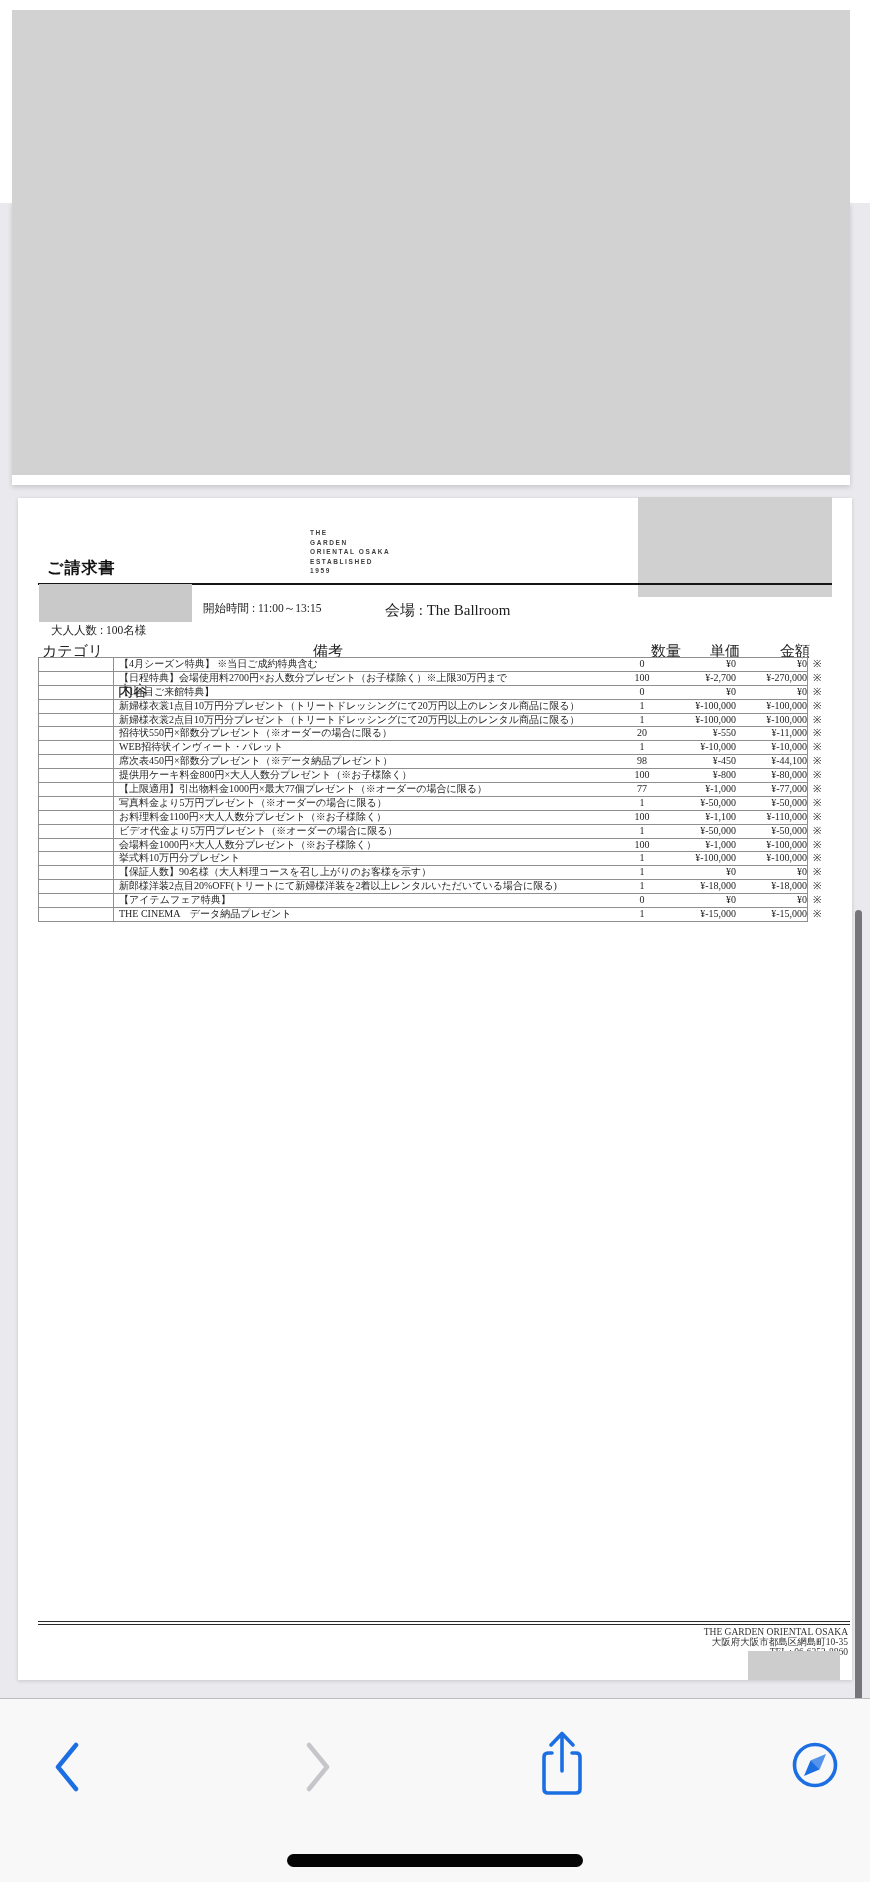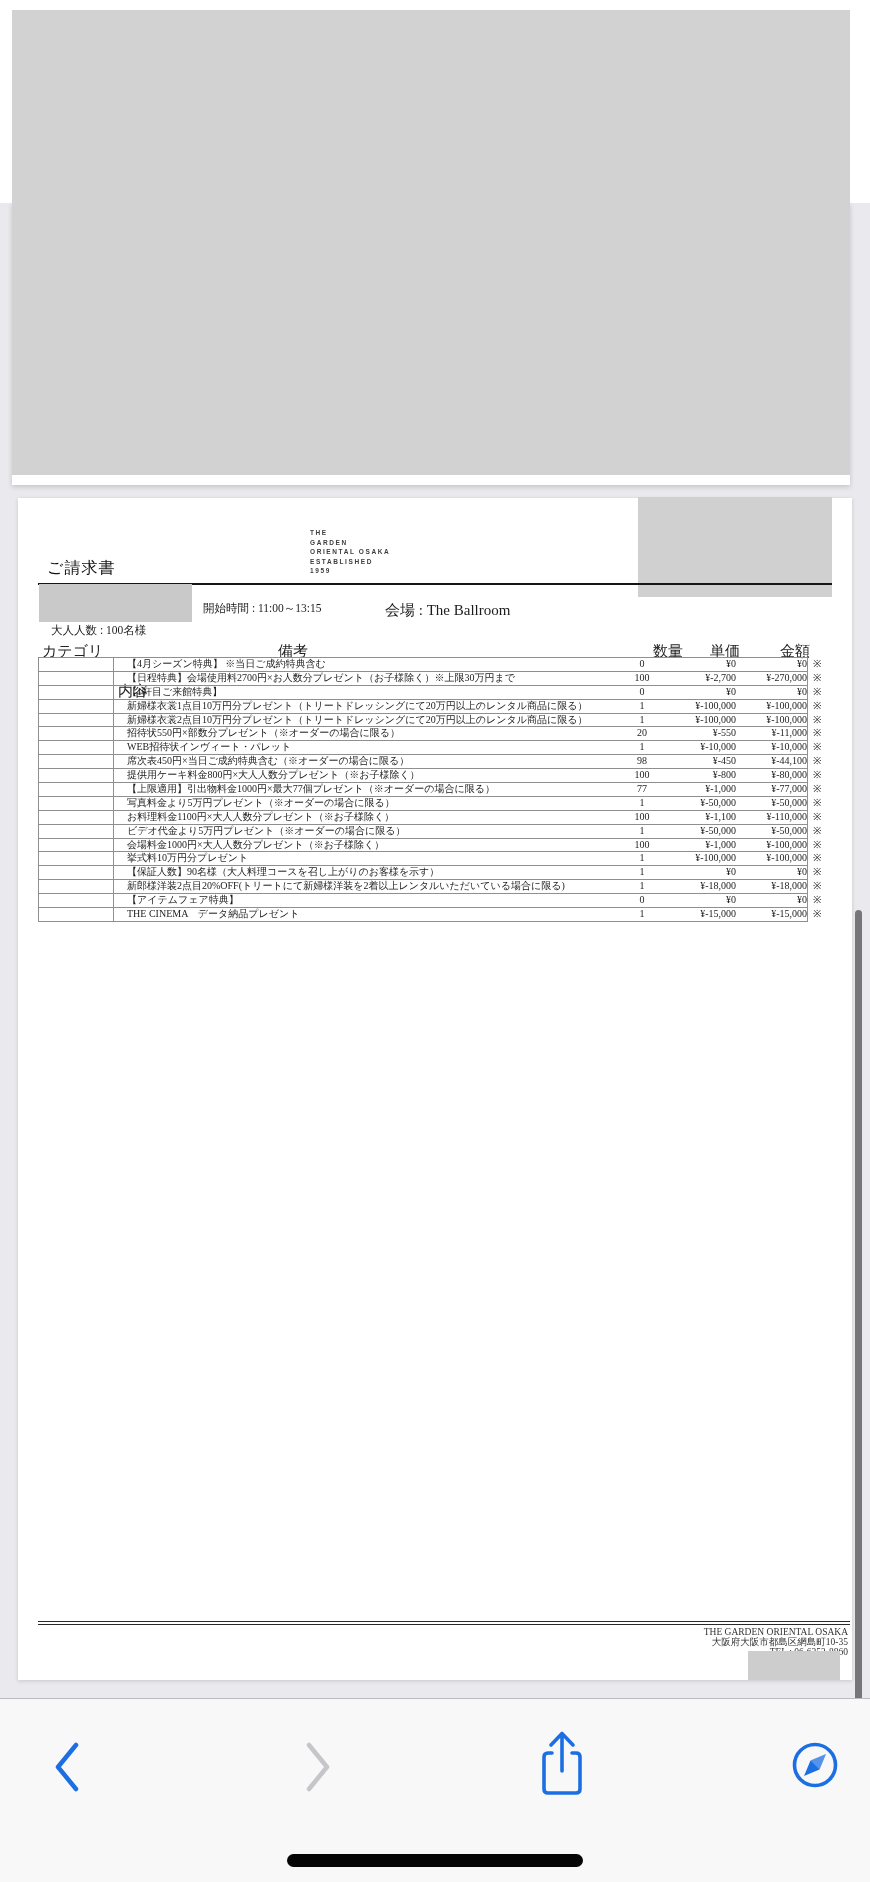--- a/index.html
+++ b/index.html
@@ -19,42 +19,42 @@
   
   .redact{background:#d2d2d2;}
   #redact-main{left:12px;top:10px;width:838px;height:465px;}
   #redact-hdr-right{left:620px;top:-1px;width:194px;height:100px;background:#d0d0d0;}
   #redact-client{left:21px;top:86px;width:153px;height:38px;background:#c9c9c9;}
   #redact-tel{left:730px;top:1153px;width:92px;height:29px;background:#cdcdcd;}
   
   #logo{left:292px;top:30px;width:160px;
     font-family:"Liberation Sans","DejaVu Sans",sans-serif;
     font-size:6.5px;line-height:9.6px;letter-spacing:1.6px;color:#3c3c3c;font-weight:bold;}
-  #doc-title{left:29px;top:558px;font-size:16px;font-weight:400;letter-spacing:1px;color:#111;}
+  #doc-title{left:29px;top:558px;font-size:16px;font-weight:700;letter-spacing:1px;color:#111;}
   #page2 #doc-title{top:60px;}
   #header-rule{left:20px;top:85px;width:794px;height:2px;background:#151515;}
   #start-time{left:185px;top:103px;font-size:11.5px;}
   #venue{left:367px;top:103px;font-size:15px;}
   #adults{left:25px;top:125px;font-size:11.5px;margin-left:8px;}
   
   #table{left:20px;top:147px;width:800px;}
   #thead{position:relative;height:12px;font-size:15px;color:#222;}
   #thead span{position:absolute;top:0;line-height:12px;}
   .th-cat{left:4px;}
   .th-naiyo{left:80px;margin-top:40px;}
-  .th-biko{left:240px;width:100px;}
-  .th-qty{left:590px;width:80px;text-align:center;text-decoration:underline;}
+  .th-biko{left:240px;width:100px;text-align:center;}
+  .th-qty{left:563px;width:80px;text-align:right;text-decoration:underline;}
   .th-unit{left:647px;width:80px;text-align:center;}
   .th-amt{left:717px;width:80px;text-align:center;}
   #rows{position:relative;width:770px;border:1px solid #8f8f8f;border-bottom:none;box-sizing:border-box;}
   #rows .vline{position:absolute;left:74px;top:0;bottom:0;width:1px;background:#8f8f8f;}
   .row{position:relative;height:13.9px;border-bottom:1px solid #8f8f8f;box-sizing:border-box;
        font-size:10px;line-height:12.6px;white-space:nowrap;}
   .row span{position:absolute;top:0;}
-  .c-content{left:80px;width:470px;overflow:visible;margin-left:8px;}
+  .c-content{left:80px;width:470px;overflow:visible;}
   .c-qty{left:563px;width:80px;text-align:center;}
   .c-unit{left:610px;width:87px;text-align:right;}
   .c-amt{left:700px;width:68px;text-align:right;}
   .c-mark{left:774px;width:16px;text-align:left;}
   
   #footer-rule{left:20px;top:1123px;width:812px;height:4px;
     border-top:1.5px solid #2a2a2a;border-bottom:1px solid #2a2a2a;box-sizing:border-box;}
   #footer-text{left:400px;top:1129px;width:430px;text-align:right;
     font-size:9.5px;line-height:10.2px;color:#333;}
   
@@ -157,21 +157,21 @@
 
           <div class="row">
             <span class="c-content">WEB招待状インヴィート・パレット</span>
             <span class="c-qty">1</span>
             <span class="c-unit">¥-10,000</span>
             <span class="c-amt">¥-10,000</span>
             <span class="c-mark">※</span>
           </div>
 
           <div class="row">
-            <span class="c-content">席次表450円×当日ご成約特典含む（※オーダーの場合に限る）</span>
+            <span class="c-content">席次表450円×部数分プレゼント（※データ納品プレゼント）</span>
             <span class="c-qty">98</span>
             <span class="c-unit">¥-450</span>
             <span class="c-amt">¥-44,100</span>
             <span class="c-mark">※</span>
           </div>
 
           <div class="row">
             <span class="c-content">提供用ケーキ料金800円×大人人数分プレゼント（※お子様除く）</span>
             <span class="c-qty">100</span>
             <span class="c-unit">¥-800</span>

